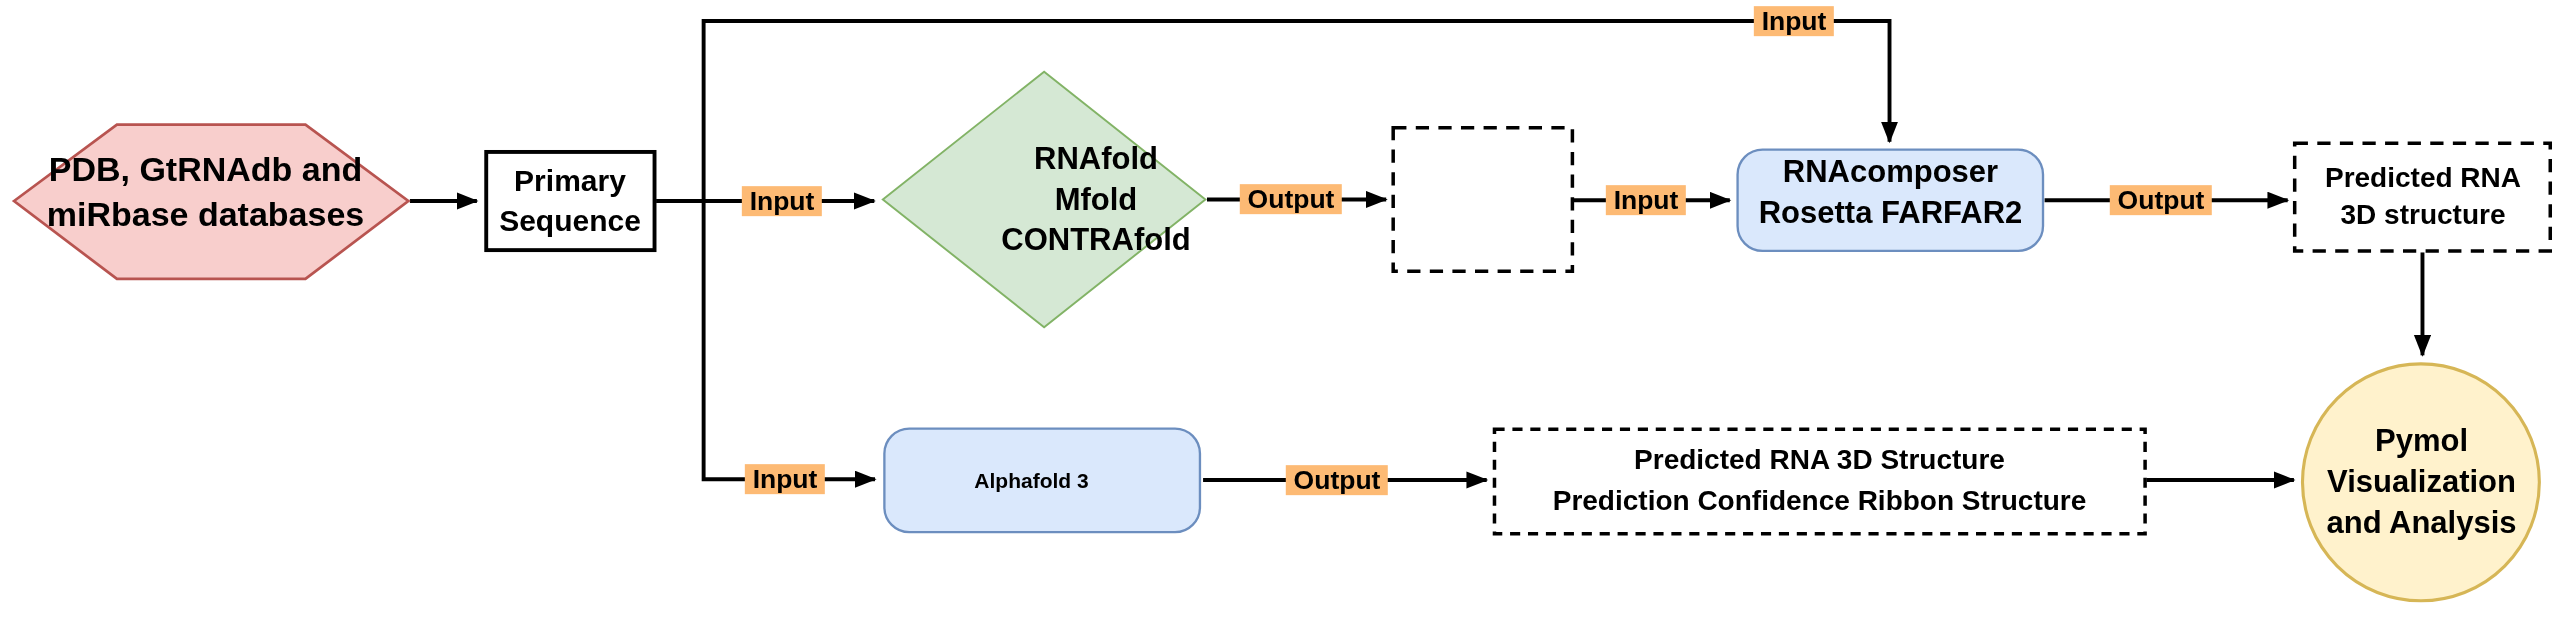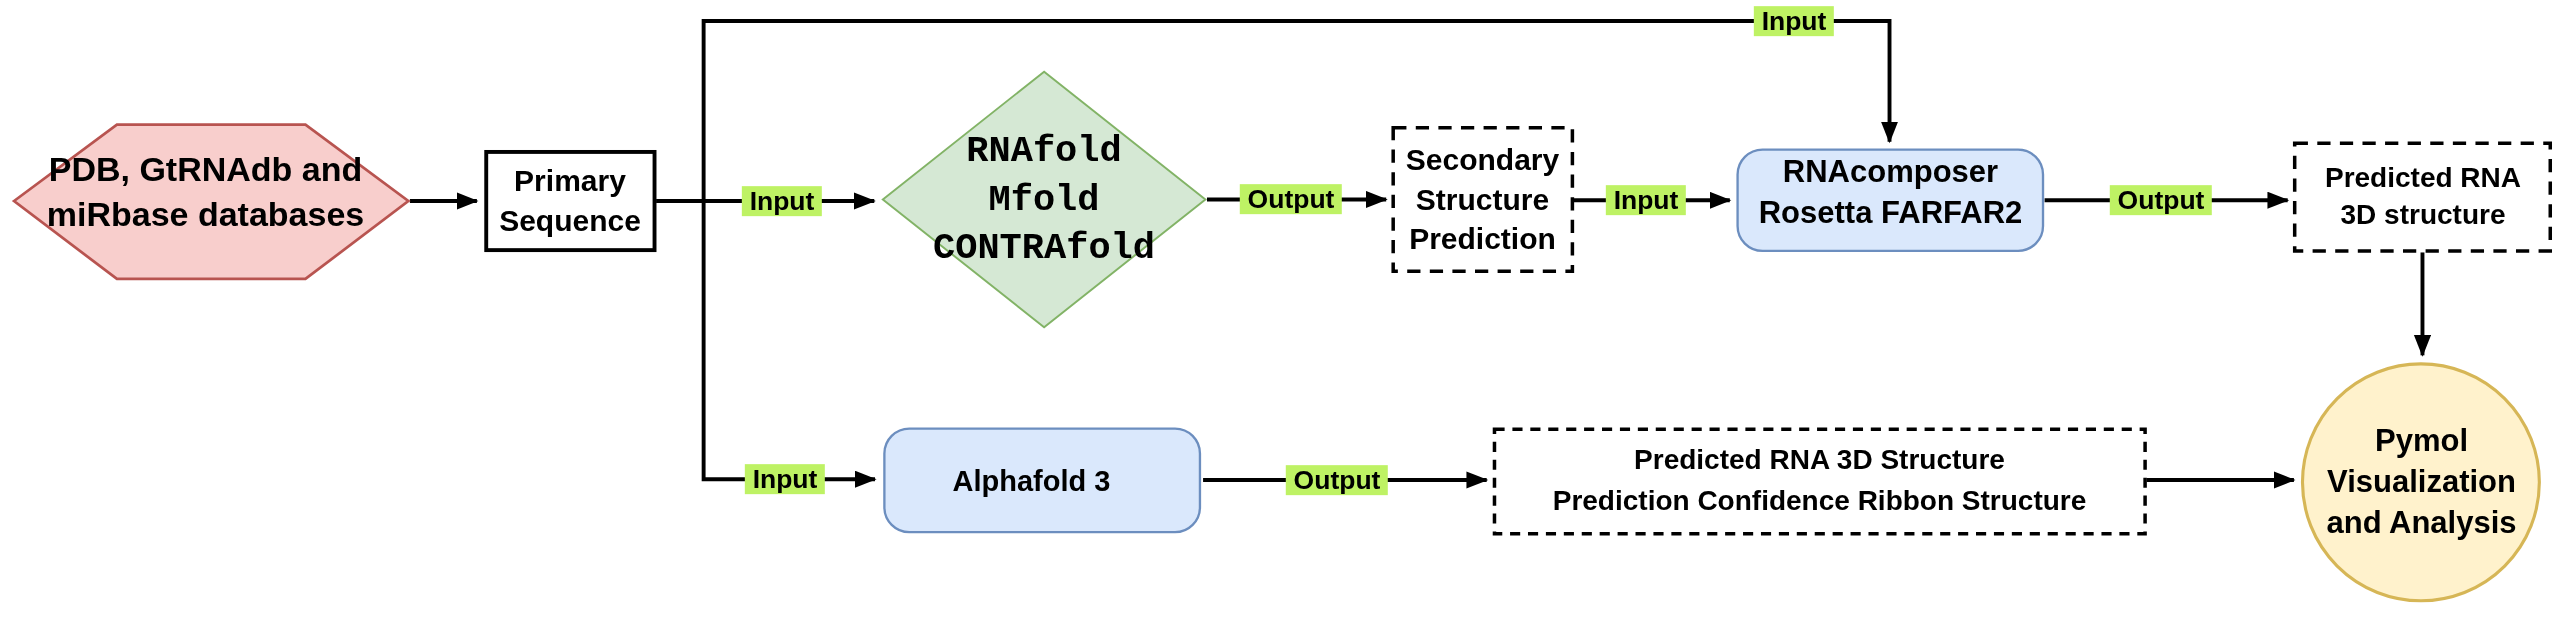--- a/index.html
+++ b/index.html
@@ -28,21 +28,21 @@
     text-align: center;
     font-weight: bold;
     color: #000000;
     white-space: pre-line;
     line-height: 1.32;
     pointer-events: none;
   }
   .edge-label {
     position: absolute;
     transform: translate(-50%, -50%);
-    background: #bef264;
+    background: #fdba74;
     color: #000000;
     font-weight: bold;
     font-size: 26.5px;
     line-height: 1;
     padding: 1.6px 7.8px;
     white-space: nowrap;
   }
 </style>
 </head>
 <body>
@@ -85,35 +85,32 @@
 
     <circle cx="3107" cy="619" r="152" style="fill:var(--yellow-fill);stroke:var(--yellow-stroke)" stroke-width="4"></circle>
   </svg>
 
   <div class="node-label" style="left:39px; top:125px; width:333px; height:134px; font-size:34px;">PDB, GtRNAdb and
 miRbase databases</div>
 
   <div class="node-label" style="left:486px; top:152px; width:168px; height:98px; font-size:30px;">Primary
 Sequence</div>
 
-  <div class="node-label" style="left:888px; top:72px; width:312px; height:256px; font-size:37px;font-family:Liberation Mono, monospace;">RNAfold
+  <div class="node-label" style="left:940px; top:72px; width:312px; height:256px; font-size:31px;">RNAfold
 Mfold
 CONTRAfold</div>
 
-  <div class="node-label" style="left:1393px; top:128px; width:179px; height:143px; font-size:30px;">Secondary
-Structure
-Prediction</div>
 
   <div class="node-label" style="left:1738px; top:150px; width:305px; height:86px; font-size:31px;">RNAcomposer
 Rosetta FARFAR2</div>
 
   <div class="node-label" style="left:2295px; top:143px; width:256px; height:108px; font-size:28px;">Predicted RNA
 3D structure</div>
 
-  <div class="node-label" style="left:884px; top:429px; width:295px; height:104px; font-size:29px;">Alphafold 3</div>
+  <div class="node-label" style="left:884px; top:429px; width:295px; height:104px; font-size:21px;">Alphafold 3</div>
 
   <div class="node-label" style="left:1494px; top:429px; width:651px; height:104px; font-size:28px; line-height:1.45;">Predicted RNA 3D Structure
 Prediction Confidence Ribbon Structure</div>
 
   <div class="node-label" style="left:2303px; top:364px; width:237px; height:237px; font-size:31px;text-align:center;">Pymol
 Visualization
 and Analysis</div>
 
   <span class="edge-label" style="left:782px; top:201px;">Input</span>
   <span class="edge-label" style="left:1794px; top:21px;">Input</span>

